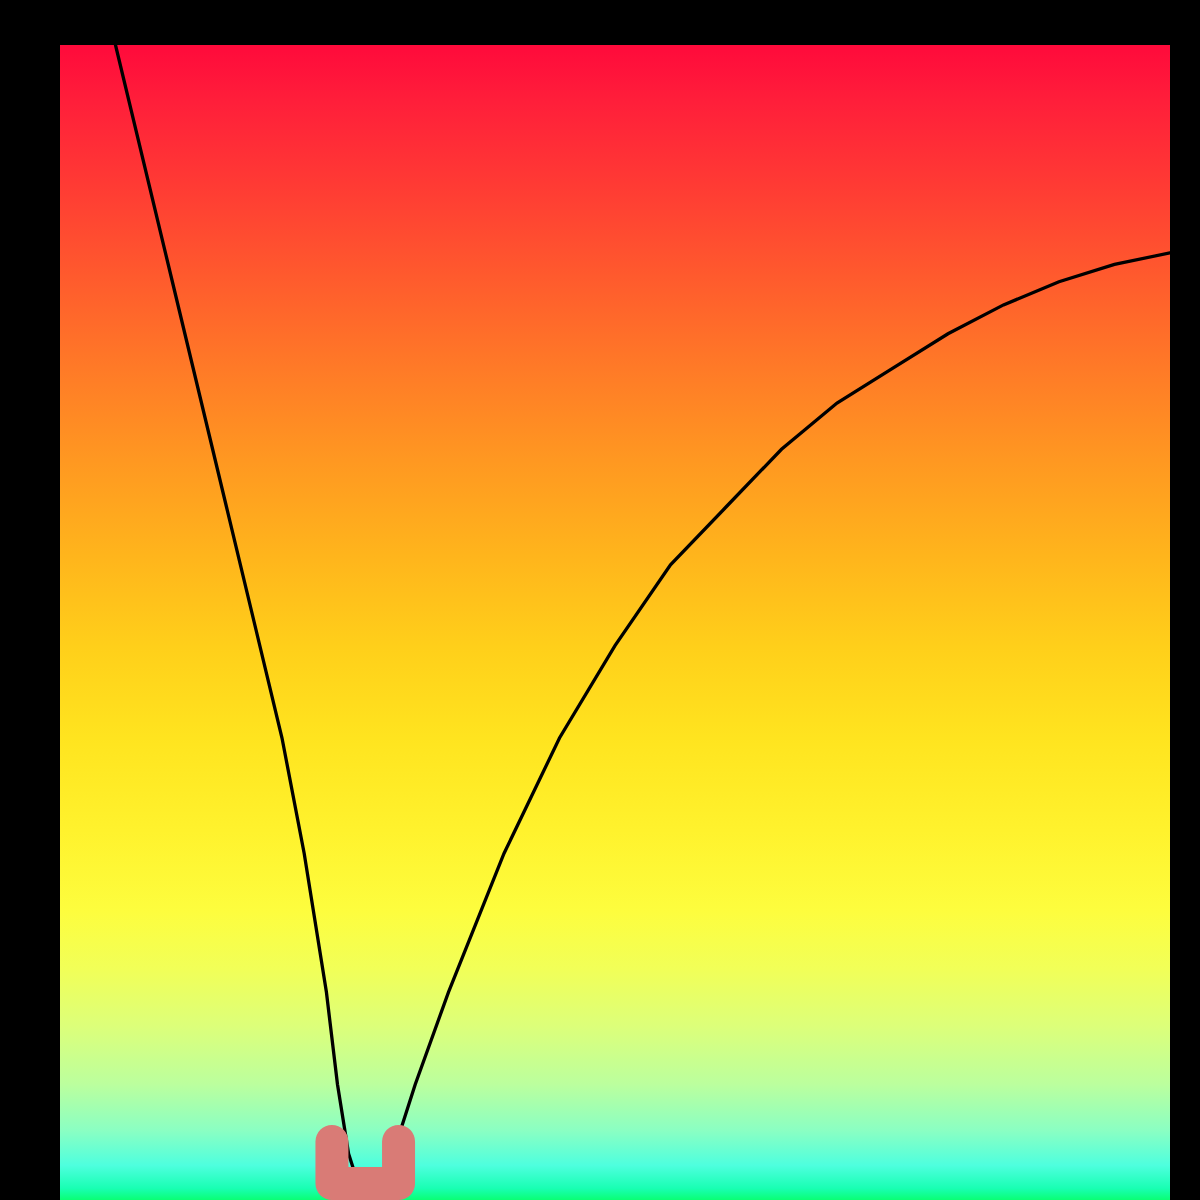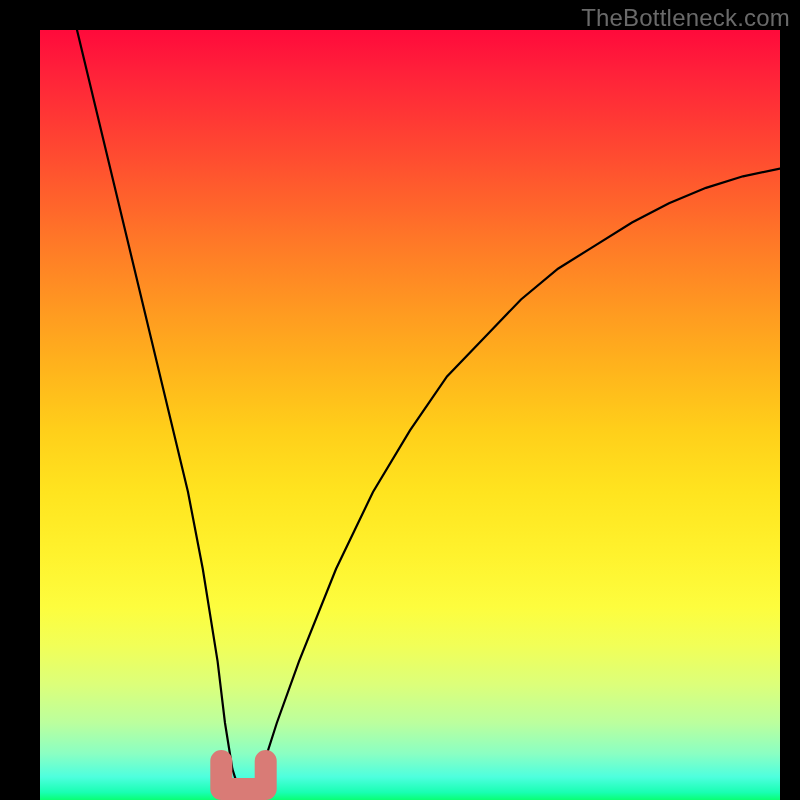--- a/index.html
+++ b/index.html
@@ -70,21 +70,20 @@
     left: 0;
     top: 0;
     width: 740px;
     height: 770px;
   }
 </style>
 </head>
 <body>
 
 <div class="frame">
-  <div class="watermark">TheBottleneck.com</div>
 
   <div class="plot">
     <div class="gradient"></div>
     <svg class="curve" viewBox="0 0 740 770" preserveAspectRatio="none">
       <path fill="none" stroke="#000" stroke-width="2.2" stroke-linecap="round" d="M37.00 0.00 L74.00 154.00 L111.00 308.00 L148.00 462.00 L162.80 539.00 L177.60 631.40 L185.00 693.00 L192.40 739.20 L199.80 762.30 L207.20 770.00 L214.60 762.30 L222.00 739.20 L236.80 693.00 L259.00 631.40 L296.00 539.00 L333.00 462.00 L370.00 400.40 L407.00 346.50 L444.00 308.00 L481.00 269.50 L518.00 238.70 L555.00 215.60 L592.00 192.50 L629.00 173.25 L666.00 157.85 L703.00 146.30 L740.00 138.60"></path>
       <path fill="none" stroke="#d97b76" stroke-width="22" stroke-linecap="round" stroke-linejoin="round" d="M181.3 731.0 L181.3 759.0 L225.7 759.0 L225.7 731.0"></path>
     </svg>
   </div>
 </div>
 

